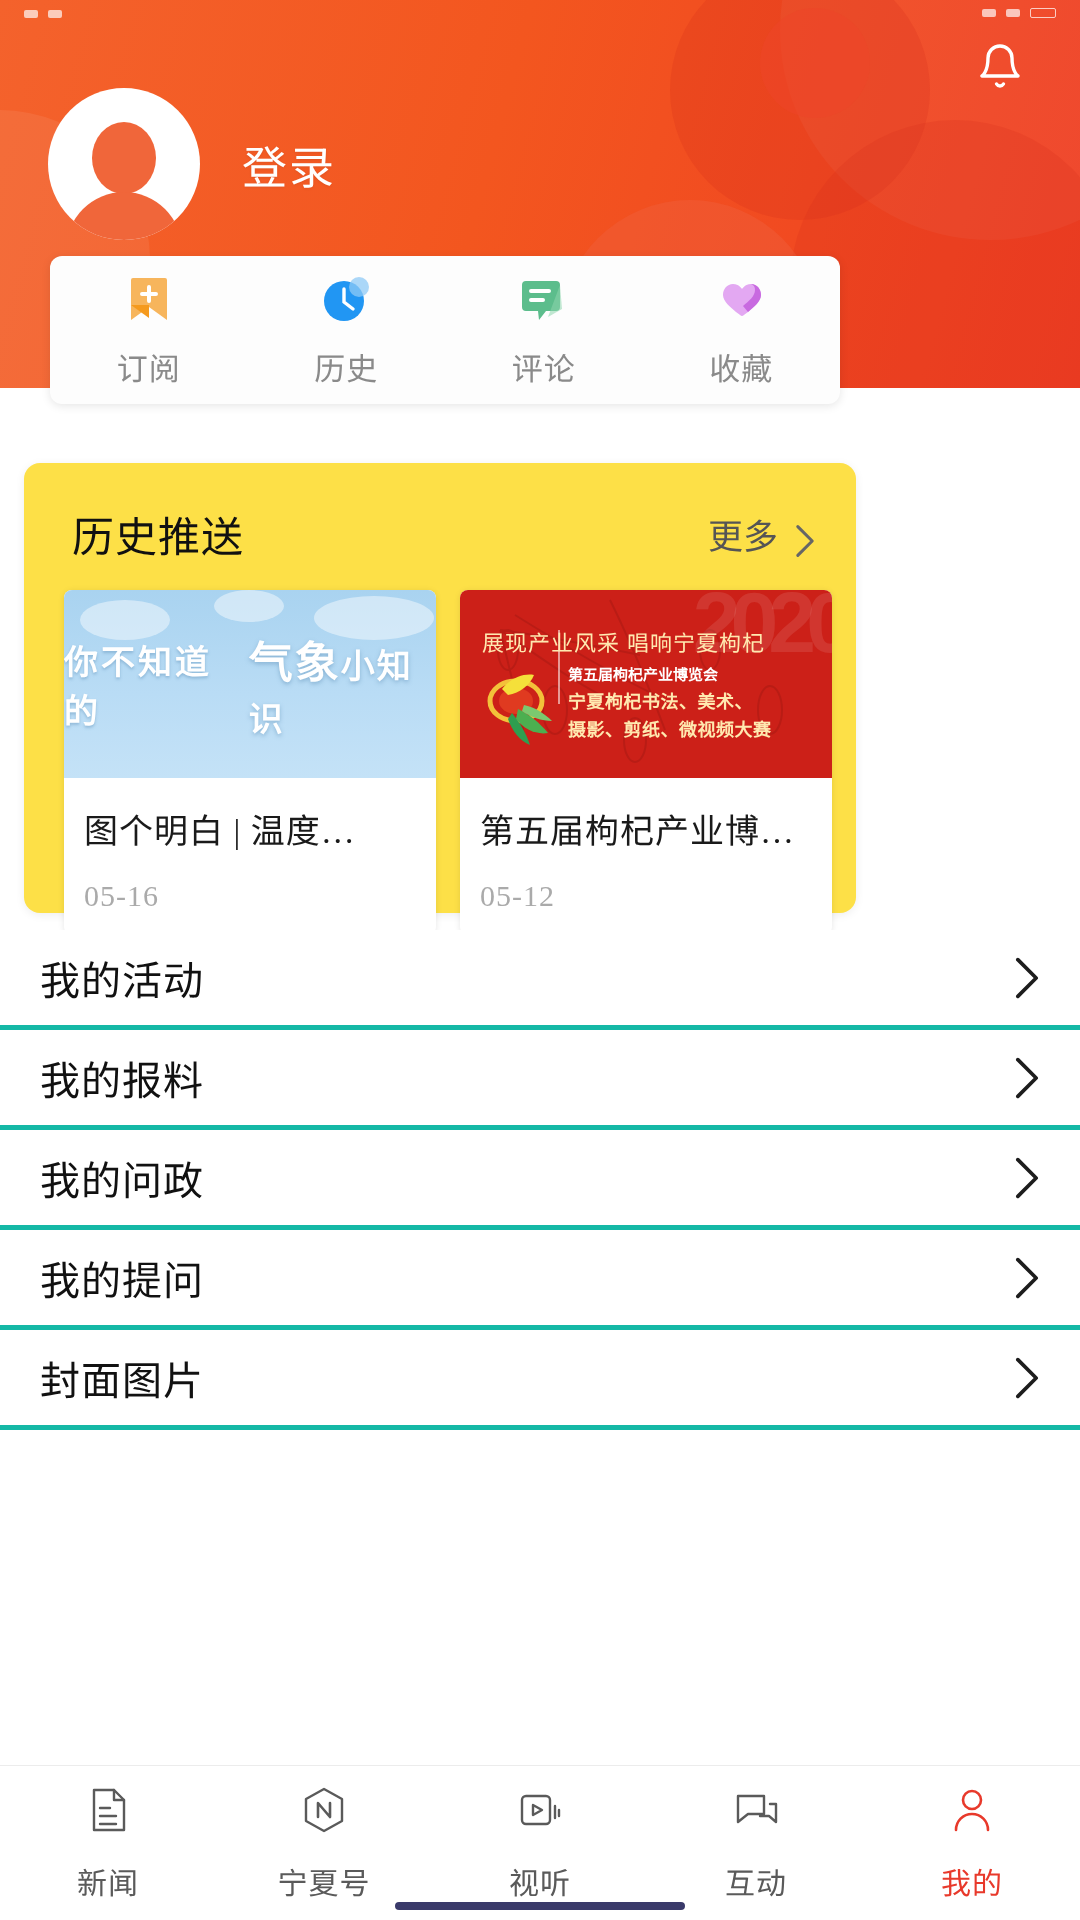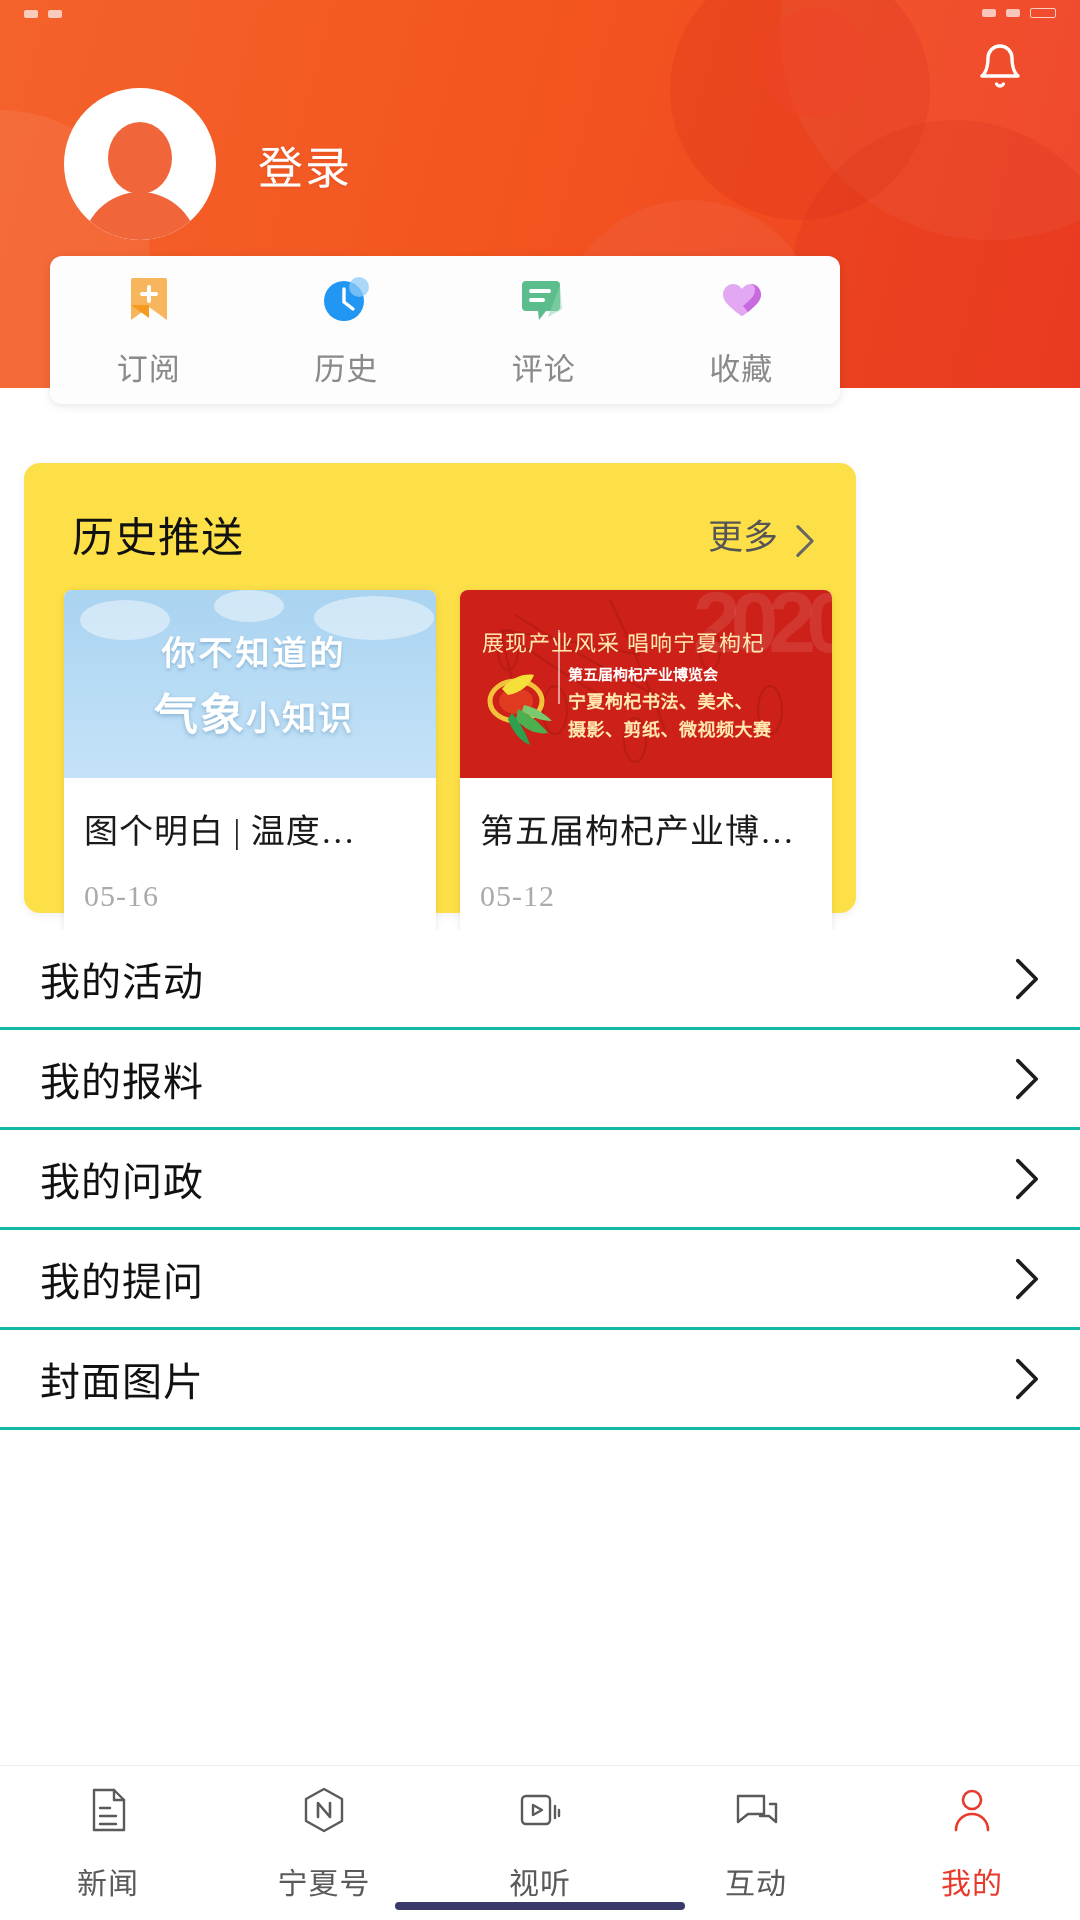--- a/index.html
+++ b/index.html
@@ -40,21 +40,21 @@
             border-radius:2px; display:inline-block; }
   .sb-batt { width:26px; height:10px; border:1.5px solid rgba(255,255,255,.85);
              border-radius:2px; display:inline-block; }
 
   .bell-btn {
     position:absolute; right:42px; top:28px; width:76px; height:76px;
     display:flex; align-items:center; justify-content:center;
   }
   .bell-btn svg { width:48px; height:48px; }
 
-  .profile { position:absolute; left:64px; top:88px;
+  .profile { position:absolute; left:48px; top:88px;
              display:flex; align-items:center; gap:42px; }
   .avatar {
     width:152px; height:152px; border-radius:50%;
     background:#ffffff; position:relative; overflow:hidden;
     flex-shrink:0;
   }
   .avatar .head {
     position:absolute; width:64px; height:72px; border-radius:50%;
     background:#f0663a; left:44px; top:34px;
   }
@@ -99,21 +99,21 @@
   .hc-items { display:flex; gap:24px; padding:26px 24px 0 40px; }
   .news-card {
     width:380px; border-radius:8px; overflow:hidden;
     background:#fff; box-shadow:0 1px 6px rgba(0,0,0,.10);
   }
   .nc-thumb { width:380px; height:188px; position:relative; overflow:hidden; }
 
   
   .thumb-weather {
     background:linear-gradient(180deg,#a9d3f0 0%,#b9dcf5 55%,#c4e2f7 100%);
-    display:flex; flex-direction:column; align-items:center;
+    display:flex; flex-direction:row; align-items:center;
     justify-content:center; gap:4px;
   }
   .tw-cloud { position:absolute; background:rgba(255,255,255,.45);
               border-radius:50%; }
   .tw-c1 { width:90px; height:40px; left:16px; top:10px; }
   .tw-c2 { width:120px; height:44px; right:10px; top:6px; }
   .tw-c3 { width:70px; height:32px; left:150px; top:0px; }
   .tw-line1 {
     position:relative; z-index:2; color:#ffffff; font-size:34px;
     font-weight:bold; letter-spacing:3px;
@@ -174,21 +174,21 @@
   .nc-date {
     font-size:30px; color:#aaaaaa; padding:26px 20px 22px 20px;
     letter-spacing:1px;
   }
 
   
   .menu { position:absolute; left:0; top:930px; width:1080px; }
   .menu-row {
     height:100px; display:flex; align-items:center;
     justify-content:space-between; padding:0 40px 0 40px;
-    border-bottom:3px solid #14b8a6; background:#fff;
+    border-bottom:5px solid #14b8a6; background:#fff;
   }
   .menu-label { font-size:40px; color:#111; letter-spacing:1px; }
   .menu-row svg { width:26px; height:44px; }
 
   
   .bottom-nav {
     position:absolute; left:0; bottom:0; width:1080px; height:155px;
     background:#ffffff; border-top:1px solid #ececec;
     display:flex; align-items:flex-start; padding-top:18px;
   }

